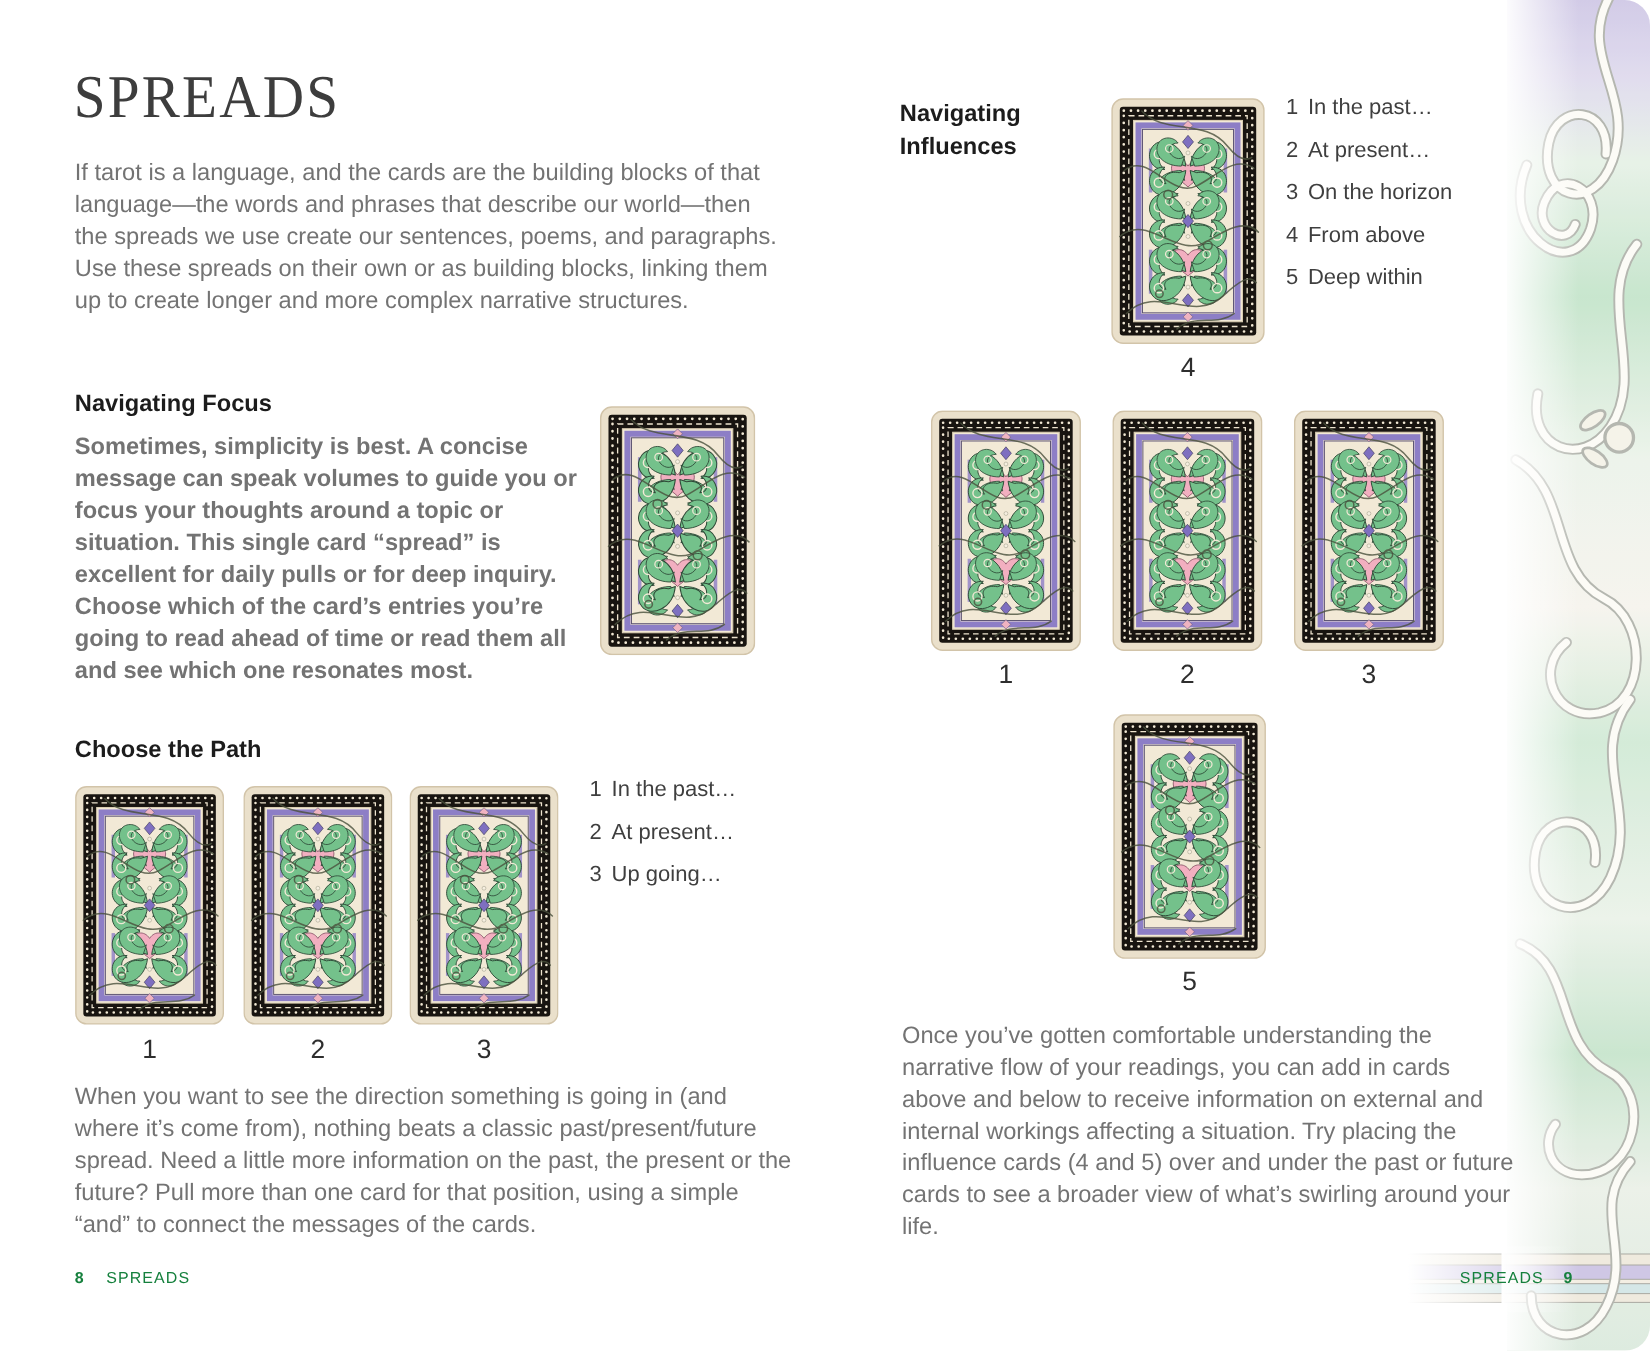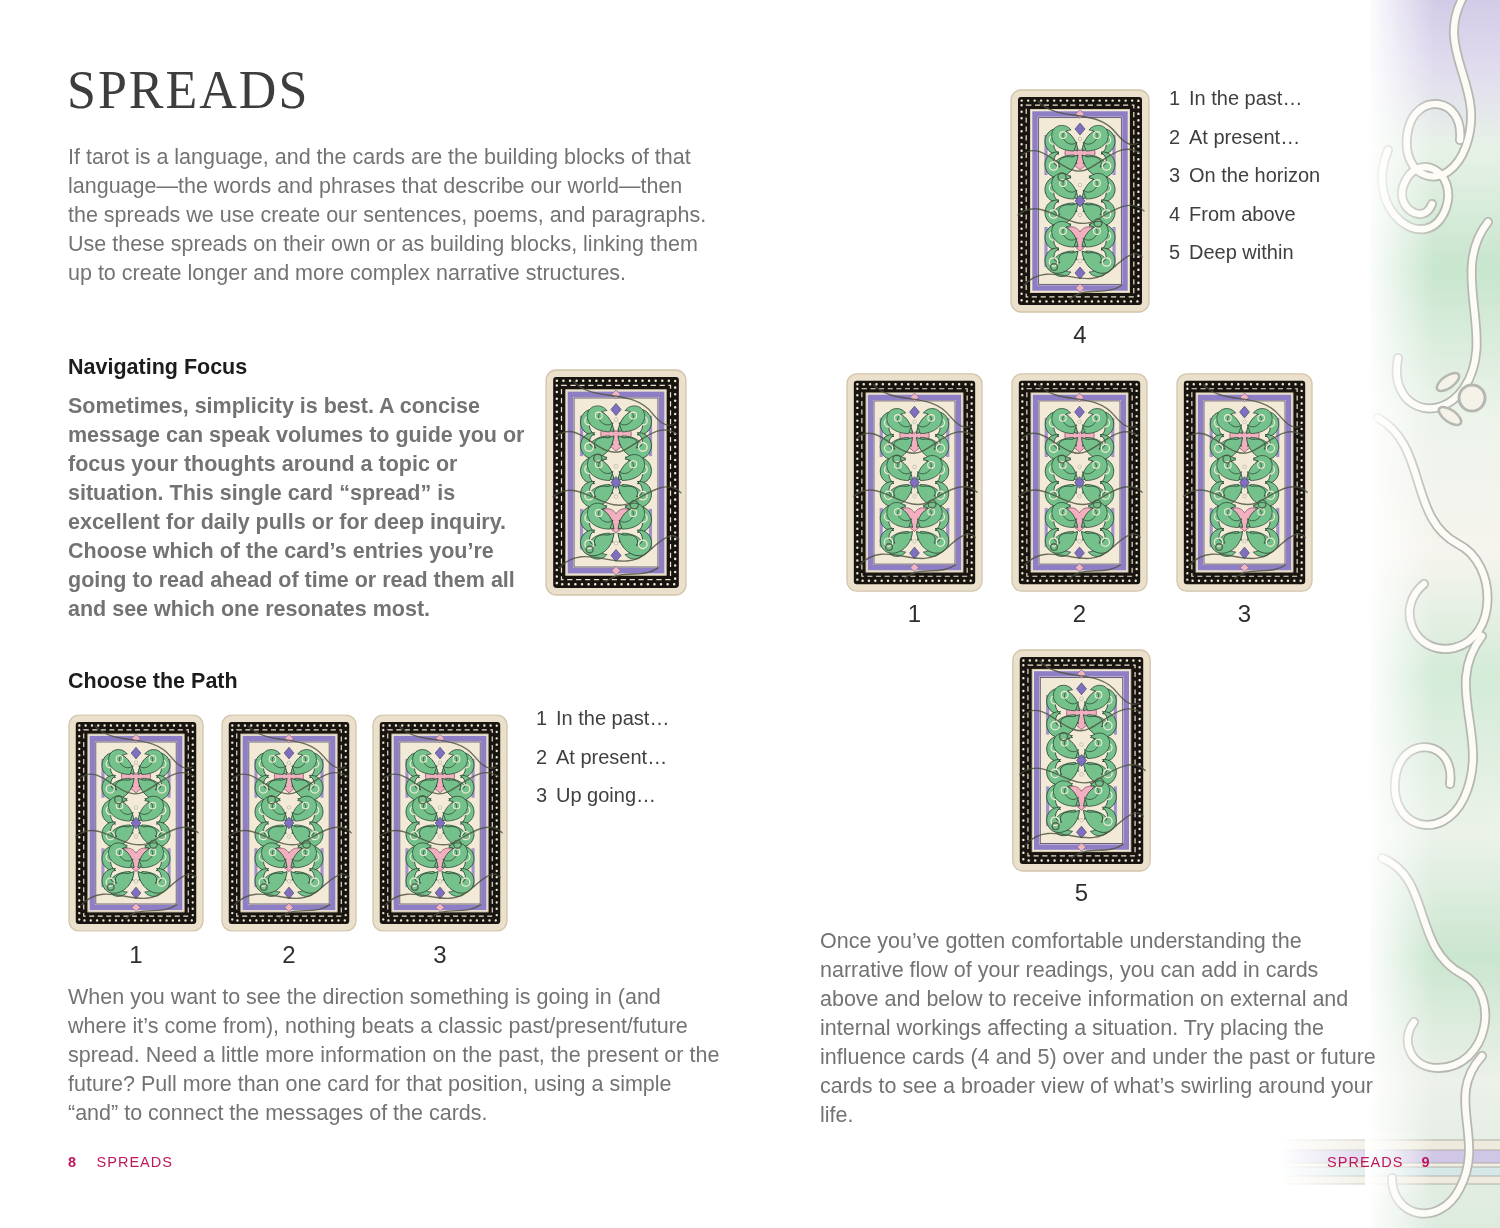--- a/index.html
+++ b/index.html
@@ -1,34 +1,34 @@
 <!DOCTYPE html>
 <html><head>
 <meta charset="utf-8">
 <style>
   html,body{margin:0;padding:0;background:#ffffff;}
   .page{
     position:relative;width:1500px;height:1228px;background:#ffffff;
-    overflow:hidden;font-family:"Liberation Sans",sans-serif;color:#4c4c4c;
+    overflow:hidden;font-family:"Liberation Sans",sans-serif;color:#4c4c4c;border-radius:23px;
   }
   .abs{position:absolute;}
   .title{
     font-family:"Liberation Serif",serif;font-weight:400;
     font-size:52px;letter-spacing:2px;color:#3d3d3d;margin:0;
     transform:scaleY(1.06);transform-origin:top left;
   }
   .body{font-size:21.5px;line-height:29px;margin:0;color:#737373;}
   .h2{font-size:21.5px;line-height:30px;font-weight:bold;color:#1c1c1c;margin:0;}
   .plist{list-style:none;margin:0;padding:0;font-size:20px;color:#3f3f3f;}
   .plist li{display:flex;margin-bottom:17.5px;line-height:21px;}
   .plist .num{width:20px;flex:0 0 20px;color:#3f3f3f;}
   .cardgrp{position:absolute;text-align:center;}
   .cardgrp svg{display:block;}
   .card-label{font-size:24px;color:#2e2e2e;margin-top:9px;line-height:24px;}
-  .footer{font-size:14.5px;color:#be185d;letter-spacing:0.5px;z-index:5;}
+  .footer{font-size:14.5px;color:#15803d;letter-spacing:0.5px;z-index:5;}
   .footer .pn{font-weight:bold;}
   .footer .ch{letter-spacing:1px;}
   .footer-l .ch{margin-left:20px;}
   .footer-r .pn{margin-left:18px;}
   .border-art{position:absolute;right:0;top:0;width:220px;height:1228px;z-index:1;}
   .txt{z-index:3;}
 </style>
 </head>
 <body>
 
@@ -217,20 +217,21 @@
       <span>Up going…</span>
     </li>
   </ul>
 
   <p class="abs txt body" style="left:68px;top:983px;width:652px;">When you want to see the direction something is going in (and where it’s come from), nothing beats a classic past/present/future spread. Need a little more information on the past, the present or the future? Pull more than one card for that position, using a simple “and” to connect the messages of the cards.</p>
 
   <div class="abs footer footer-l" style="left:68px;top:1154px;">
     <span class="pn">8</span><span class="ch">SPREADS</span>
   </div>
 
+  <h2 class="abs txt h2" style="left:818px;top:88px;width:132px;">Navigating Influences</h2>
 
   <div class="cardgrp" style="left:1010px;top:88px;width:140px;">
     <svg width="140" height="226" viewBox="0 0 140 224">
         <use href="#cardback"></use>
       </svg>
     <div class="card-label">4</div>
   </div>
 
   <ul class="abs txt plist" style="left:1169px;top:88px;">
     <li>

